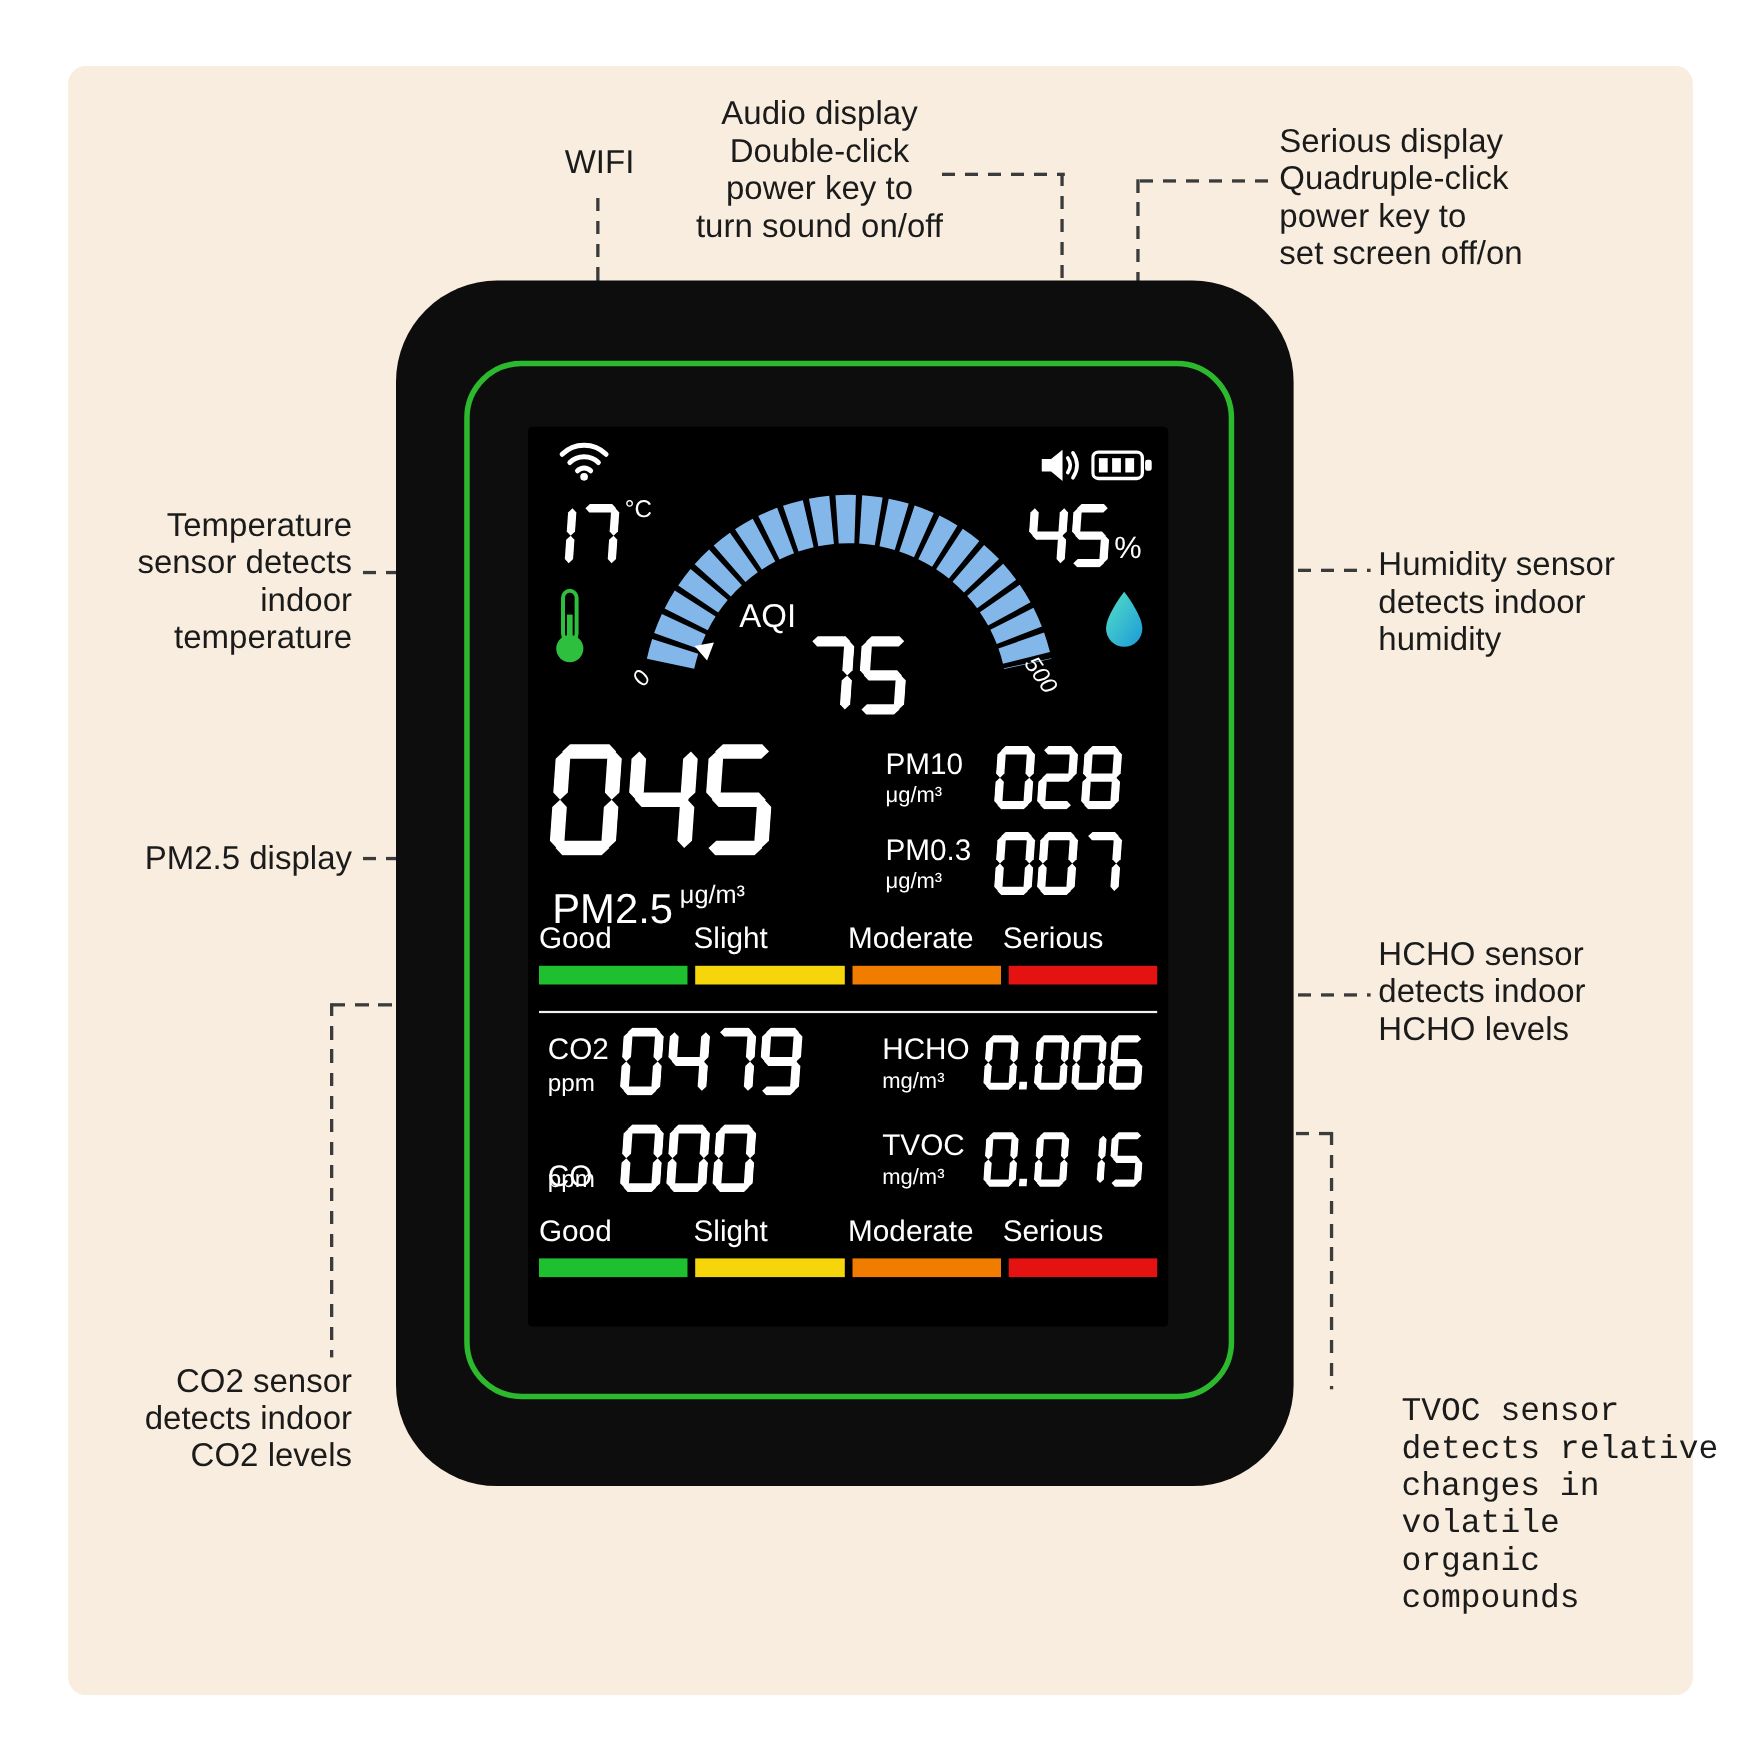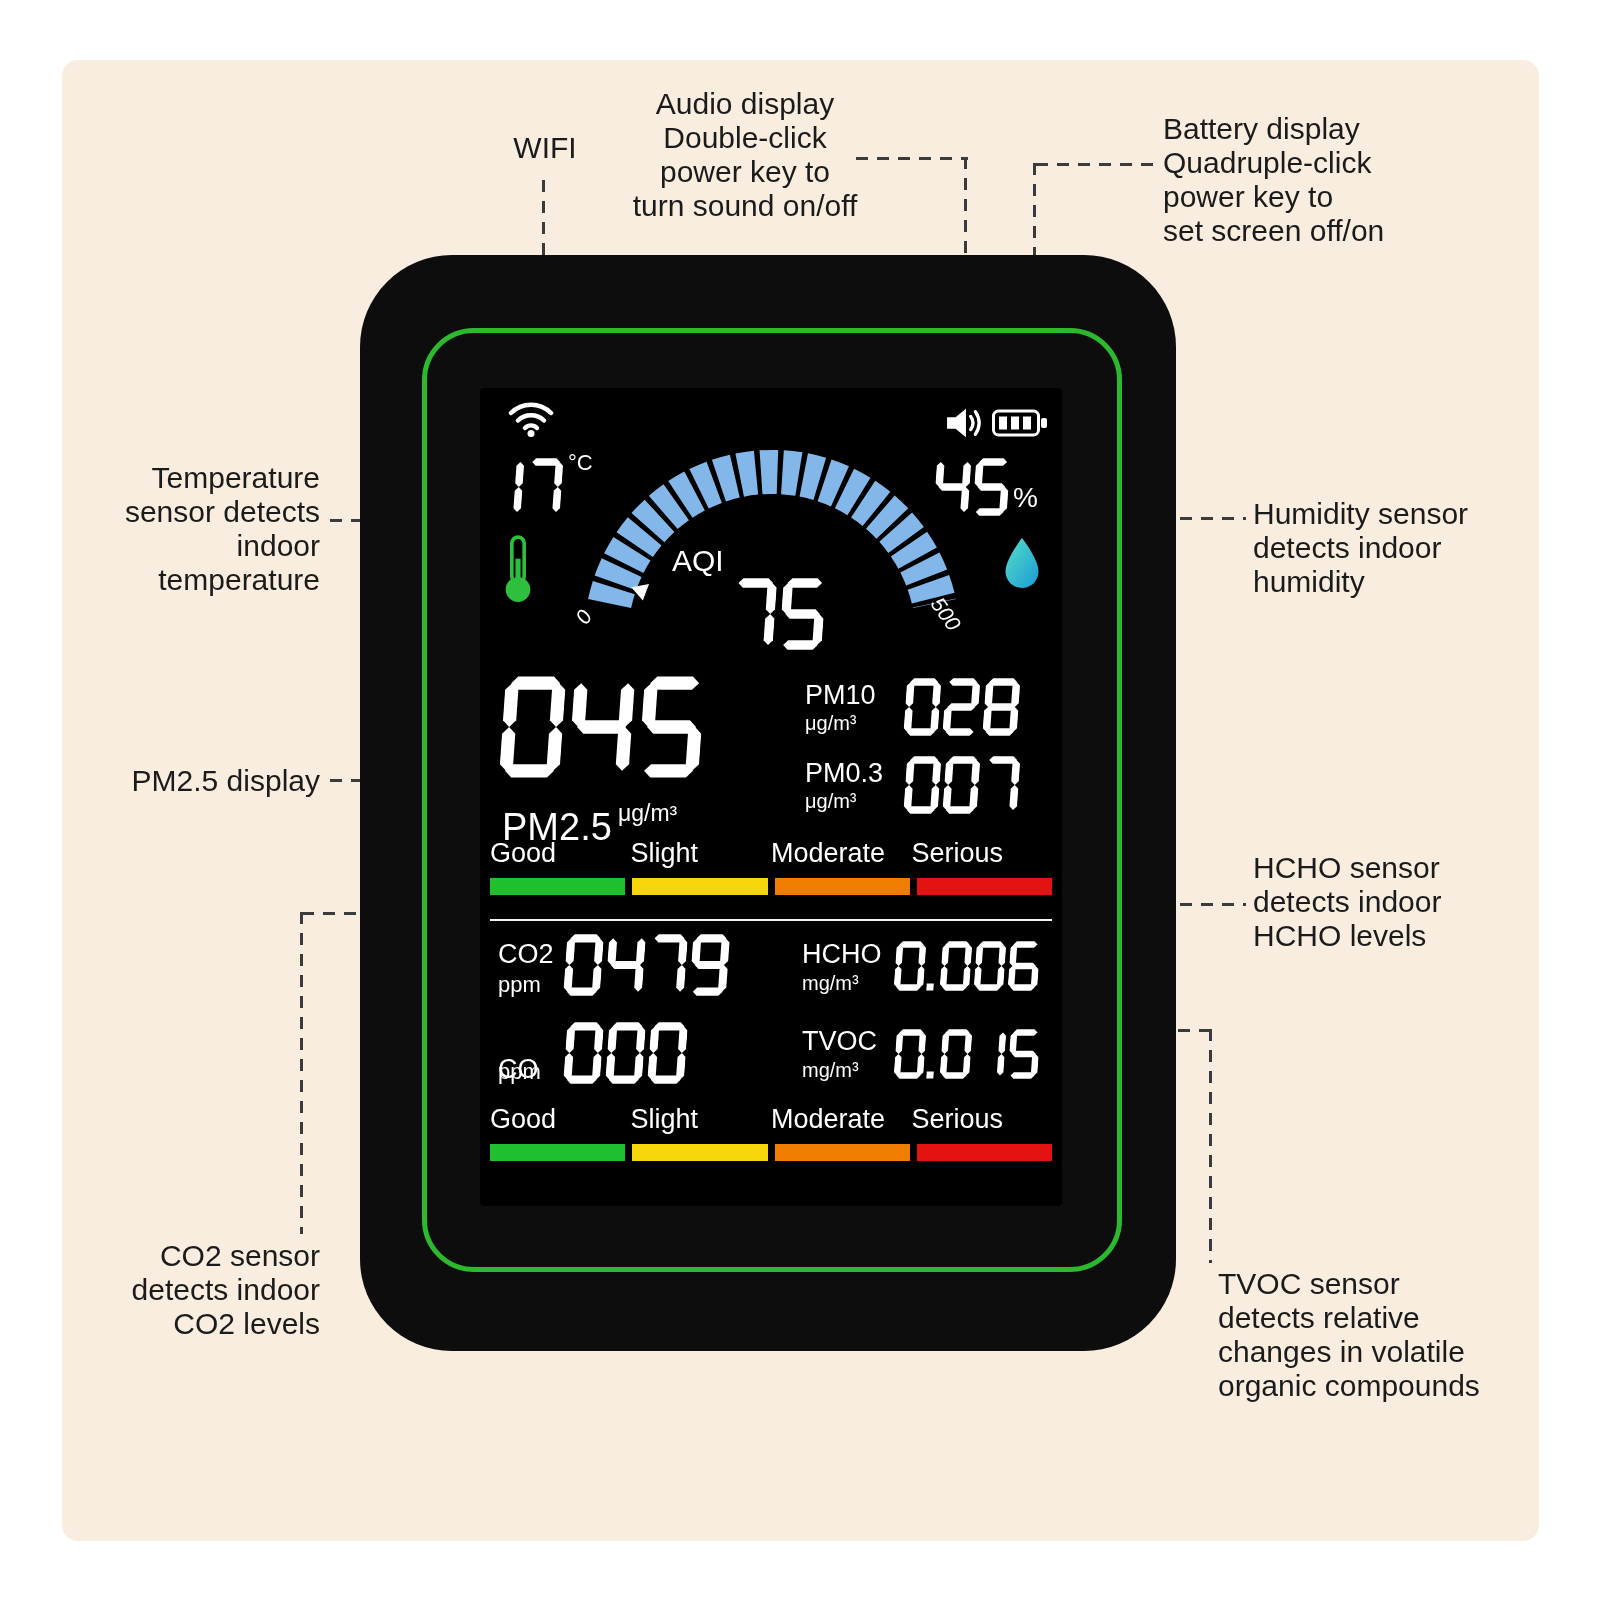--- a/index.html
+++ b/index.html
@@ -61,39 +61,39 @@
   <div class="dash-h" style="left:302px;top:912px;width:60px;"></div>
   <div class="dash-v" style="left:300px;top:912px;height:322px;"></div>
   <div class="dash-h" style="left:1178px;top:1029px;width:34px;"></div>
   <div class="dash-v" style="left:1209px;top:1029px;height:234px;"></div>
 
   <div class="ann center" style="left:495px;top:131px;width:100px;">WIFI</div>
   <div class="ann center" style="left:590px;top:87px;width:310px;">Audio display
 Double-click
 power key to
 turn sound on/off</div>
-  <div class="ann" style="left:1163px;top:112px;width:270px;">Battery display
+  <div class="ann" style="left:1163px;top:112px;width:270px;">Serious display
 Quadruple-click
 power key to
 set screen off/on</div>
   <div class="ann right" style="left:95px;top:461px;width:225px;">Temperature
 sensor detects
 indoor
 temperature</div>
   <div class="ann" style="left:1253px;top:497px;width:240px;">Humidity sensor
 detects indoor
 humidity</div>
   <div class="ann right" style="left:95px;top:764px;width:225px;">PM2.5 display</div>
   <div class="ann" style="left:1253px;top:851px;width:240px;">HCHO sensor
 detects indoor
 HCHO levels</div>
   <div class="ann right" style="left:95px;top:1239px;width:225px;">CO2 sensor
 detects indoor
 CO2 levels</div>
-  <div class="ann" style="left:1218px;top:1267px;width:300px;">TVOC sensor
+  <div class="ann" style="left:1274px;top:1267px;width:300px;font-family:Liberation Mono, monospace;">TVOC sensor
 detects relative
 changes in volatile
 organic compounds</div>
 
   <div class="device">
     <div class="green-outline"></div>
 
     <div class="screen">
 
       <svg class="scr-icon" style="left:26px;top:10px;" width="50" height="40" viewBox="0 0 48 40">

